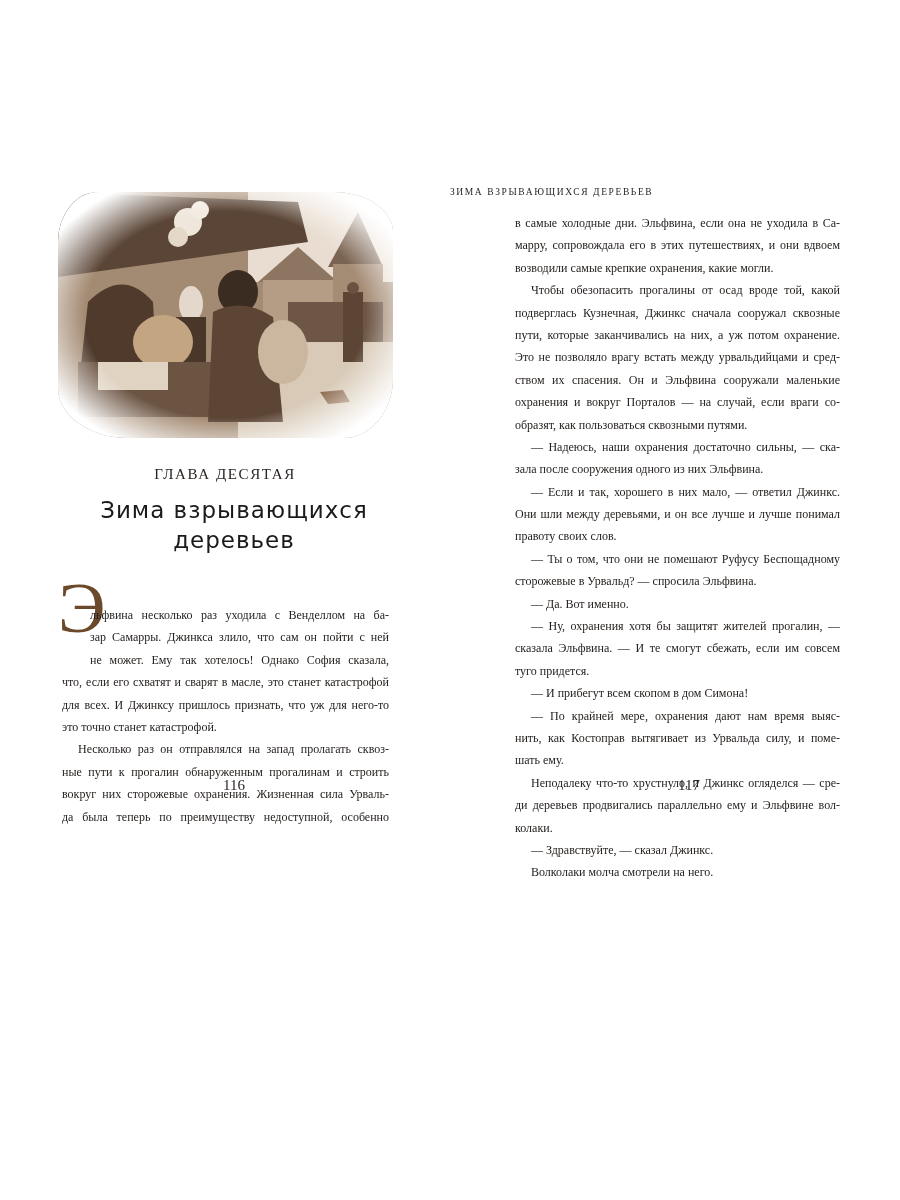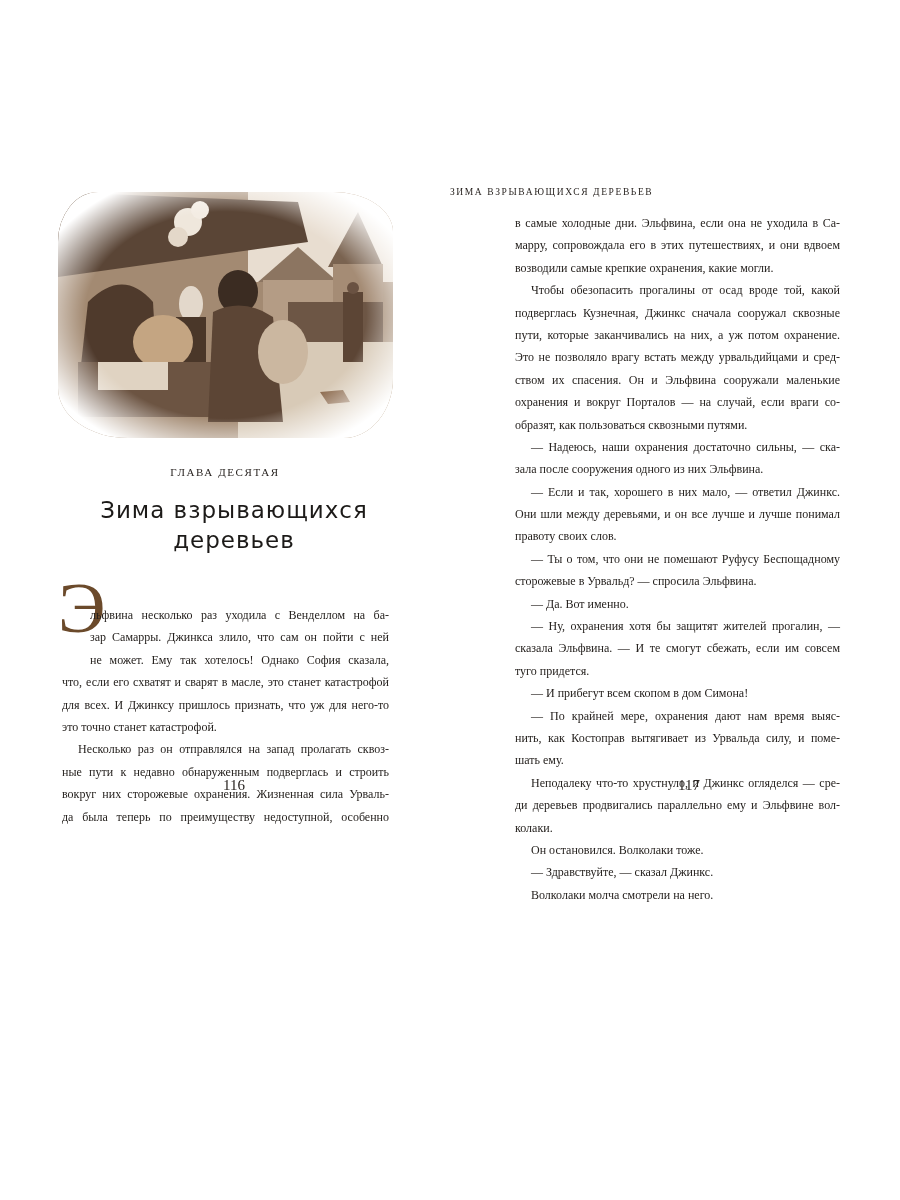--- a/index.html
+++ b/index.html
@@ -29,21 +29,21 @@
       background:
         radial-gradient(ellipse at 50% 50%, rgba(255,255,255,0) 55%, #ffffff 78%),
         linear-gradient(180deg, #6b5646 0%, #8a735f 25%, #b9a58f 45%, #7d6552 65%, #d3c4b1 80%, #eee5d9 100%);
     }
     .illustration svg { position: absolute; left: 0; top: 0; }
 
     .chapter-label {
       position: absolute;
       left: 0; width: 450px; top: 466px;
       text-align: center;
-      font-size: 11px;
+      font-size: 15px;
       letter-spacing: 1.6px;
       color: #2a2522;
     }
     .chapter-title {
       position: absolute;
       left: 0; width: 450px; top: 486px;
       text-align: center;
       font-family: "DejaVu Sans", sans-serif;
       font-size: 23px;
       line-height: 30px;
@@ -158,21 +158,21 @@
   <div class="dropcap" style="color: rgb(107, 74, 43);">Э</div>
 
   <div class="text-block text-left">
     <span class="line dropcap-line">льфвина несколько раз уходила с Венделлом на ба-</span>
     <span class="line dropcap-line">зар Самарры. Джинкса злило, что сам он пойти с ней</span>
     <span class="line dropcap-line">не может. Ему так хотелось! Однако София сказала,</span>
     <span class="line">что, если его схватят и сварят в масле, это станет катастрофой</span>
     <span class="line">для всех. И Джинксу пришлось признать, что уж для него-то</span>
     <span class="line last">это точно станет катастрофой.</span>
     <span class="line indent">Несколько раз он отправлялся на запад пролагать сквоз-</span>
-    <span class="line">ные пути к недавно обнаруженным подверглась и строить</span>
+    <span class="line">ные пути к прогалин обнаруженным прогалинам и строить</span>
     <span class="line">вокруг них сторожевые охранения. Жизненная сила Урваль-</span>
     <span class="line">да была теперь по преимуществу недоступной, особенно</span>
   </div>
 
   <div class="folio folio-left">116</div>
 </div>
 
 <div class="page page-right">
   <div class="running-head">ЗИМА ВЗРЫВАЮЩИХСЯ ДЕРЕВЬЕВ</div>
 
@@ -198,19 +198,18 @@
     <span class="line indent">— Ну, охранения хотя бы защитят жителей прогалин, —</span>
     <span class="line">сказала Эльфвина. — И те смогут сбежать, если им совсем</span>
     <span class="line last">туго придется.</span>
     <span class="line indent last">— И прибегут всем скопом в дом Симона!</span>
     <span class="line indent">— По крайней мере, охранения дают нам время выяс-</span>
     <span class="line">нить, как Костоправ вытягивает из Урвальда силу, и поме-</span>
     <span class="line last">шать ему.</span>
     <span class="line indent">Неподалеку что-то хрустнуло, и Джинкс огляделся — сре-</span>
     <span class="line">ди деревьев продвигались параллельно ему и Эльфвине вол-</span>
     <span class="line last">колаки.</span>
-    <span class="line indent last">Он остановился. Волколаки тоже.</span>
     <span class="line indent last">— Здравствуйте, — сказал Джинкс.</span>
     <span class="line indent last">Волколаки молча смотрели на него.</span>
   </div>
 
   <div class="folio folio-right">117</div>
 </div>
 
 </body></html>

